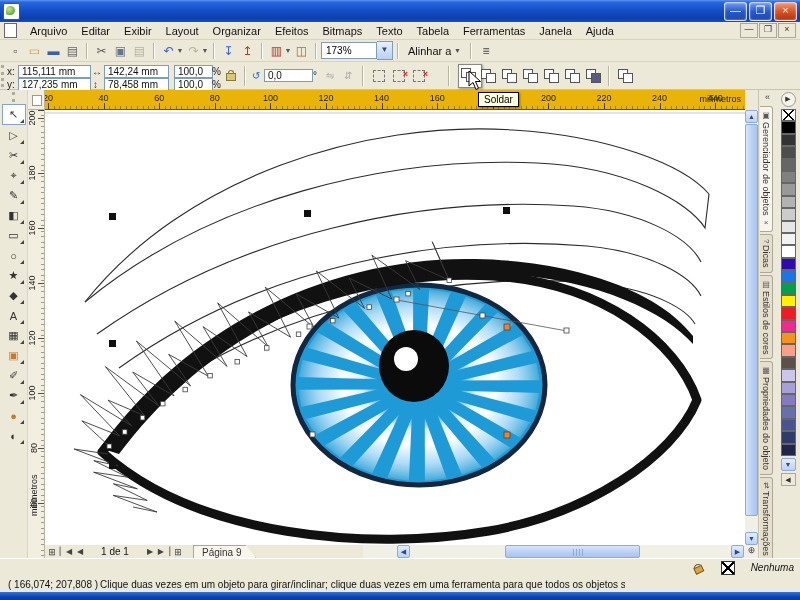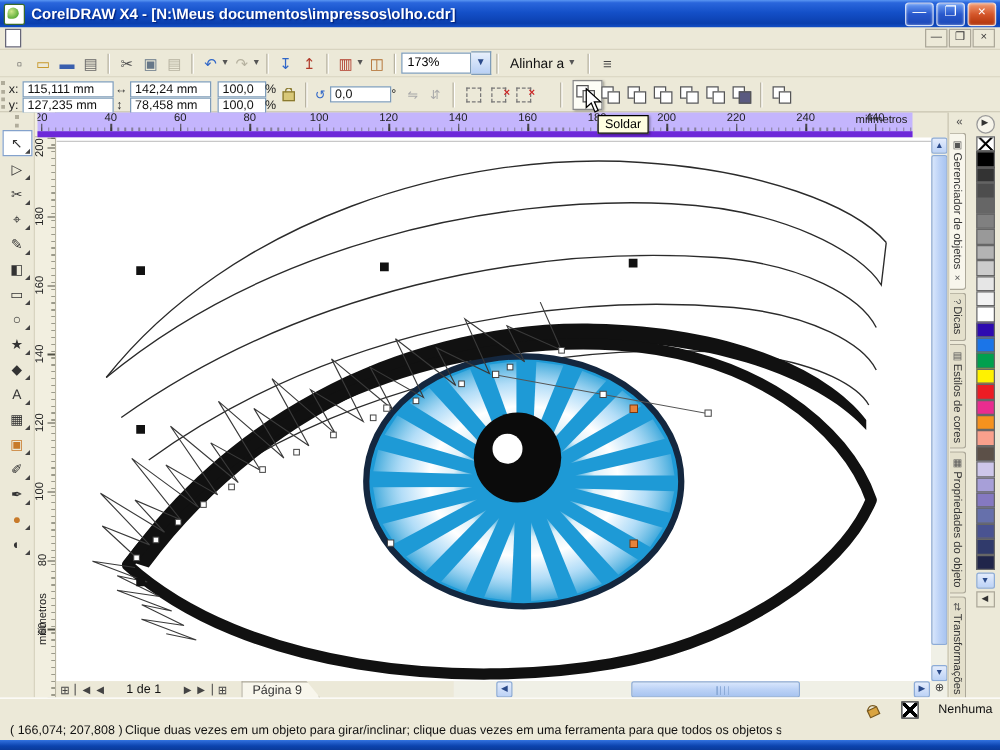--- a/index.html
+++ b/index.html
@@ -43,21 +43,21 @@
   .dash{position:absolute;left:3px;top:4px;width:10px;height:10px;border:1px dashed #777;}
   .redx{position:absolute;right:0px;top:3px;color:#c22;font-size:9px;font-weight:bold;}
   .sq{position:absolute;width:8px;height:8px;border:1px solid #555;background:#fff;}
   .sq.a{left:2px;top:3px;}
   .sq.b{left:7px;top:7px;}
   .sq.fill{background:#5a5a80;}
   .pbtn.hot{border:1px solid #888;background:#fdfdf6;box-shadow:1px 1px 2px rgba(0,0,0,.35);width:22px;height:22px;top:2px;}
   
   .corner{left:28px;top:90px;width:17px;height:20px;background:#f2efe0;border-right:1px solid #b8b4a2;border-bottom:1px solid #b8b4a2;box-sizing:border-box;}
   .corner::after{content:"";position:absolute;left:4px;top:5px;width:8px;height:9px;background:#fff;border:1px solid #999;}
-  .hruler{left:30px;top:90px;width:700px;height:20px;background:#c4b5fd;border-bottom:5px solid #6d28d9;box-sizing:border-box;overflow:hidden;}
+  .hruler{left:45px;top:90px;width:700px;height:20px;background:#eab308;border-bottom:1px solid #6d28d9;box-sizing:border-box;overflow:hidden;}
   .hruler .minor{position:absolute;left:0;bottom:0;width:100%;height:3px;background:repeating-linear-gradient(90deg,rgba(70,70,55,.5) 0 1px,transparent 1px 5.56px);background-position-x:3px;}
   .hruler .major{position:absolute;left:0;bottom:0;width:100%;height:6px;background:repeating-linear-gradient(90deg,rgba(40,40,30,.8) 0 1px,transparent 1px 55.6px);background-position-x:3px;}
   .hruler .num{position:absolute;bottom:6px;font-size:9px;color:#222;transform:translateX(-50%);}
   .hunit{position:absolute;right:4px;bottom:5px;font-size:9px;color:#222;}
   .vruler{left:28px;top:110px;width:17px;height:448px;background:#f2efe0;border-right:1px solid #b8b4a2;box-sizing:border-box;overflow:hidden;}
   .vruler .minor{position:absolute;top:0;right:0;height:100%;width:3px;background:repeating-linear-gradient(180deg,rgba(70,70,55,.5) 0 1px,transparent 1px 5.5px);}
   .vruler .major{position:absolute;top:0;right:0;height:100%;width:6px;background:repeating-linear-gradient(180deg,rgba(40,40,30,.8) 0 1px,transparent 1px 55px);background-position-y:8px;}
   .vruler .num{position:absolute;right:5px;font-size:9px;color:#222;transform:rotate(-90deg);transform-origin:center;}
   .vunit{position:absolute;left:29px;top:516px;font-size:9px;color:#222;transform:rotate(-90deg);transform-origin:left top;z-index:5;}
   
@@ -95,47 +95,60 @@
     linear-gradient(45deg,transparent 44%,#000 44% 56%,transparent 56%),
     linear-gradient(-45deg,transparent 44%,#000 44% 56%,transparent 56%),#fff;}
   .paldown{width:13px;height:11px;margin:2px auto 0;font-size:7px;color:#2a4a8a;line-height:11px;background:linear-gradient(180deg,#e4ecfc,#bcd2f6);border:1px solid #8cabd8;border-radius:2px;}
   .palexp{width:13px;height:11px;margin:2px auto 0;font-size:7px;color:#333;line-height:11px;border:1px solid #aca899;background:#ece9d8;}
   
   .statusbar{left:0;top:558px;width:800px;height:34px;background:#ece9d8;border-top:1px solid #fff;font-size:10px;color:#111;box-sizing:border-box;}
   .srow{position:absolute;left:0;width:800px;height:17px;}
   .scenter{position:absolute;left:100px;right:170px;text-align:center;line-height:17px;}
   .scoords{position:absolute;left:8px;line-height:17px;}
   .shint{position:absolute;left:100px;right:175px;line-height:17px;white-space:nowrap;overflow:hidden;}
-  .sright{position:absolute;right:6px;display:flex;align-items:center;gap:16px;height:17px;}
+  .sright{position:absolute;right:6px;display:flex;align-items:center;gap:16px;height:17px;font-style:italic;}
   .xswatch{width:12px;height:12px;border:1px solid #333;background:
     linear-gradient(45deg,transparent 42%,#000 42% 58%,transparent 58%),
     linear-gradient(-45deg,transparent 42%,#000 42% 58%,transparent 58%),#fff;}
   .bswatch{width:12px;height:12px;border:1px solid #000;background:#1a1a1a;}
   .bottomedge{left:0;top:592px;width:800px;height:8px;background:linear-gradient(180deg,#3272e0,#0c43ae 60%,#0a3a9a);}
   
   .tooltip{left:478px;top:92px;background:#ffffe1;border:1px solid #000;font-size:10px;padding:1px 5px;z-index:60;box-shadow:1px 1px 2px rgba(0,0,0,.4);}
   .cursor{left:468px;top:70px;z-index:70;}
 </style>
 </head>
 <body>
 
 <div id="app">
 
   <div class="abs titlebar">
     <div class="appicon"></div>
-    <div class="apptitle">CorelDRAW X4 - [N:\Meus documentos\impressos\olho.cdr]</div>
     <div class="winbtns">
       <div class="wbtn">—</div>
       <div class="wbtn">❐</div>
       <div class="wbtn close">×</div>
     </div>
   </div>
 
   <div class="abs menubar">
     <div class="doc-icon"></div>
+    <div id="menuitems" style="display:flex;">
+        <div class="menu-item">Arquivo</div>
+        <div class="menu-item">Editar</div>
+        <div class="menu-item">Exibir</div>
+        <div class="menu-item">Layout</div>
+        <div class="menu-item">Organizar</div>
+        <div class="menu-item">Efeitos</div>
+        <div class="menu-item">Bitmaps</div>
+        <div class="menu-item">Texto</div>
+        <div class="menu-item">Tabela</div>
+        <div class="menu-item">Ferramentas</div>
+        <div class="menu-item">Janela</div>
+        <div class="menu-item">Ajuda</div>
+      </div>
     <div class="childbtns">
       <div class="cbtn">—</div>
       <div class="cbtn">❐</div>
       <div class="cbtn">×</div>
     </div>
   </div>
 
   <div class="abs toolbar">
     <div id="tbicons" style="display:flex;align-items:center;">
         <div class="ticon" style="color: rgb(85, 85, 85);">▫</div>

